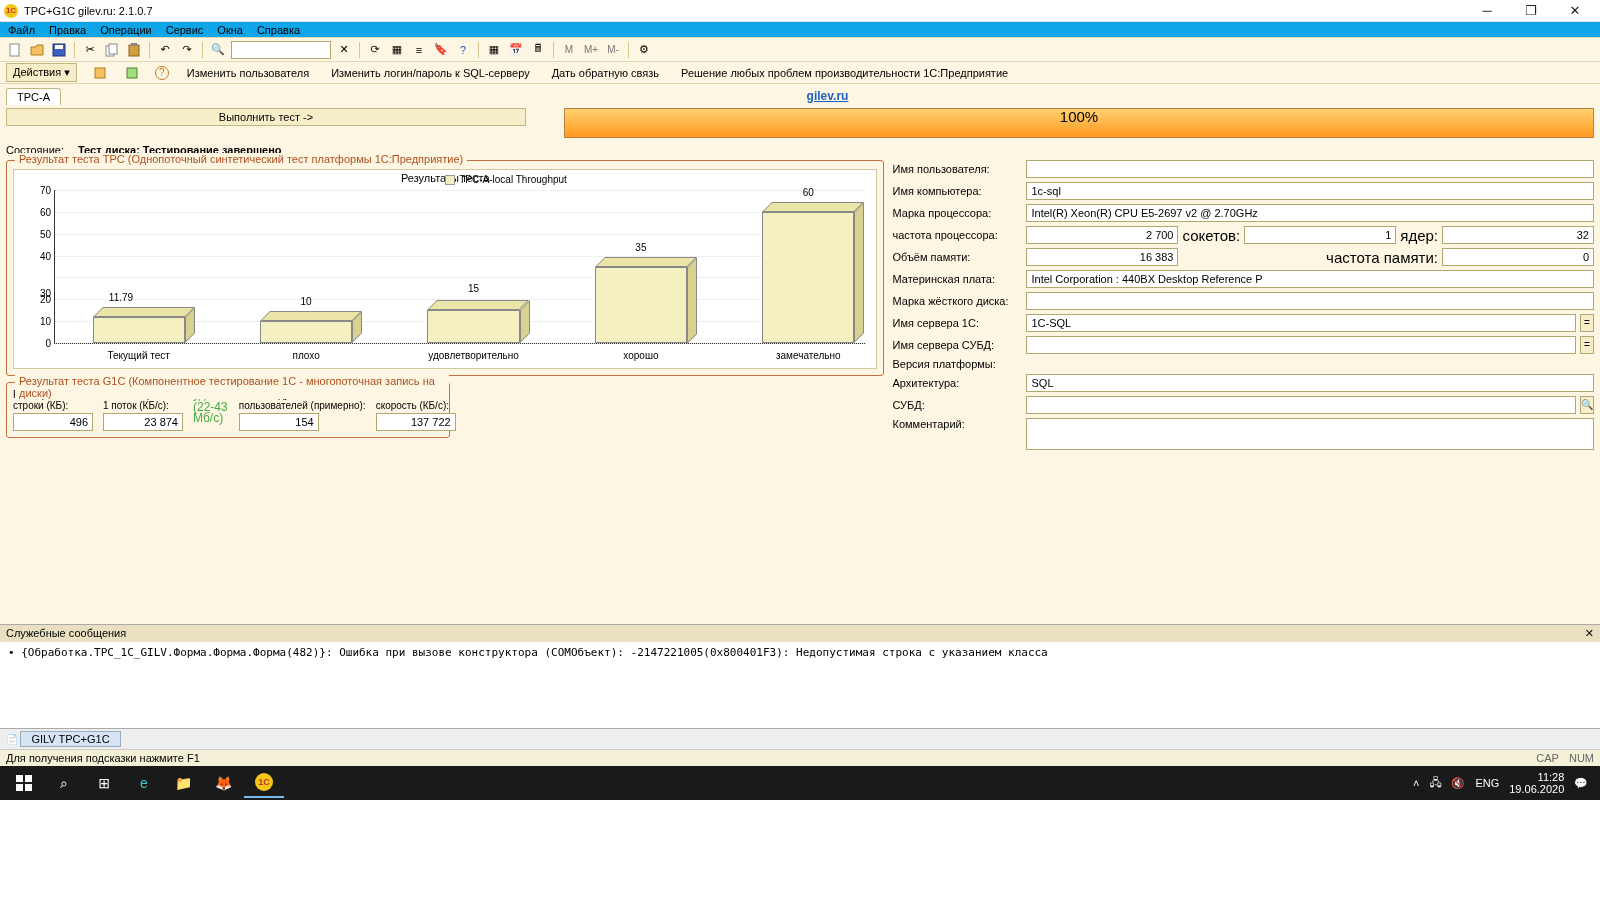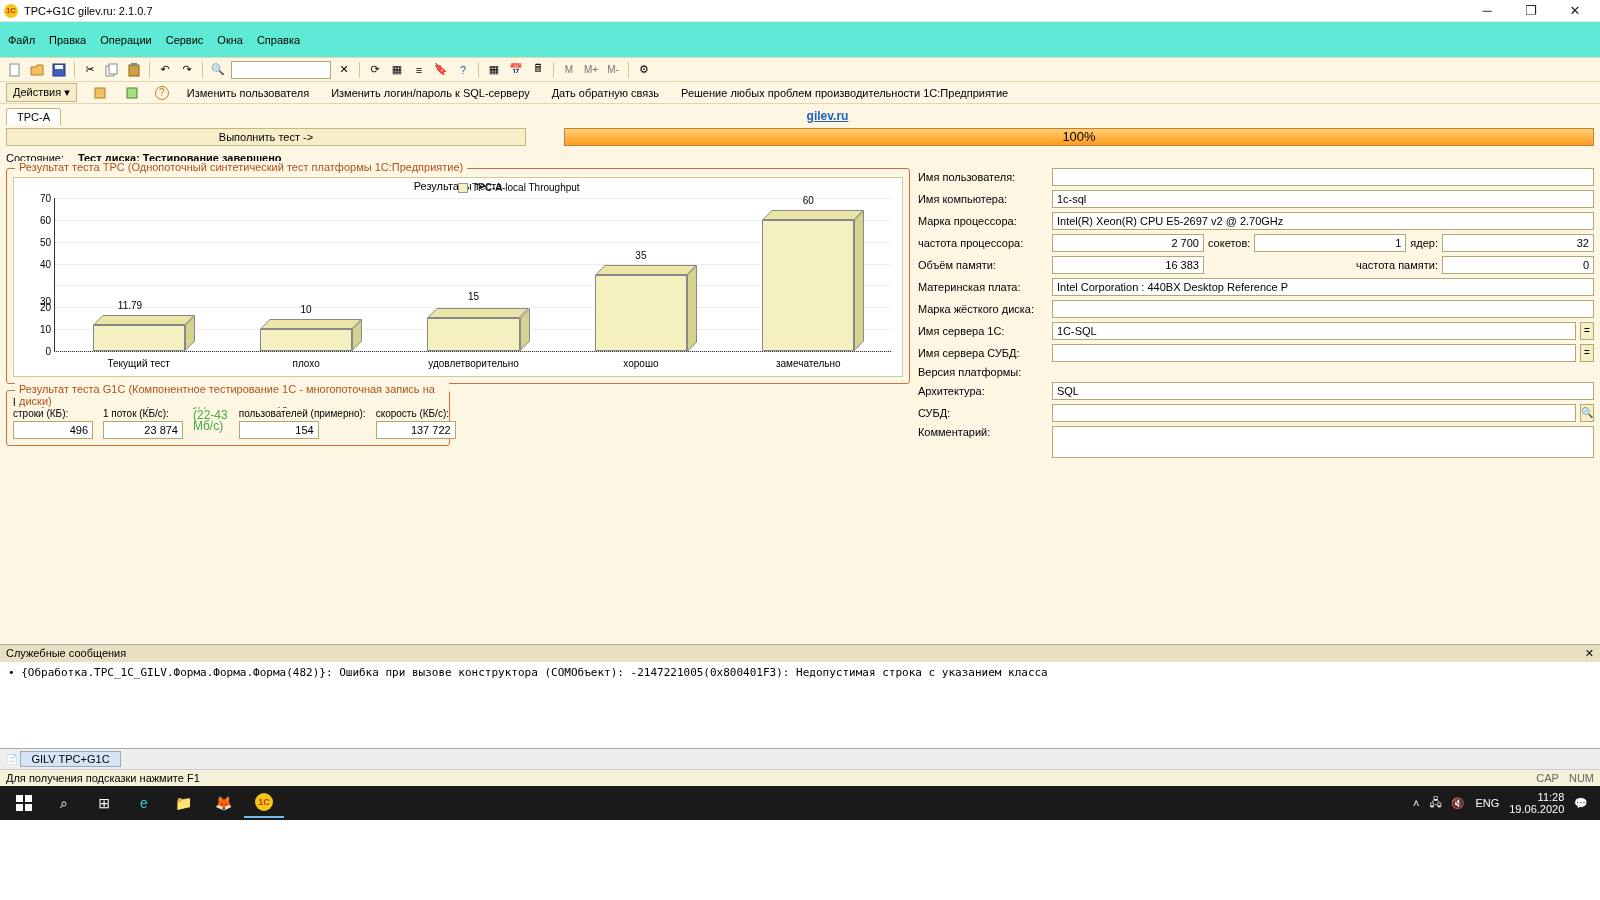--- a/index.html
+++ b/index.html
@@ -2,36 +2,36 @@
 <html><head>
 <meta charset="utf-8">
 <style>
 * { box-sizing: border-box; margin: 0; padding: 0; }
 body { font-family: "Segoe UI", Tahoma, Arial, sans-serif; font-size: 11px; background: #fff; overflow: hidden; width: 1600px; height: 900px; }
 .titlebar { height: 22px; display: flex; align-items: center; padding: 0 4px; background: #fff; border-bottom: 1px solid #e5e5e5; }
 .titlebar .app-icon { width: 14px; height: 14px; background: #f5c518; border-radius: 50%; margin-right: 6px; display: flex; align-items: center; justify-content: center; font-size: 8px; color: #c0392b; font-weight: bold; }
 .titlebar .title { flex: 1; color: #000; font-size: 11px; }
 .titlebar .win-btns { display: flex; gap: 18px; padding-right: 8px; }
 .titlebar .win-btn { width: 26px; height: 20px; display: flex; align-items: center; justify-content: center; font-size: 13px; color: #222; }
-.menubar { height: 36px; background: #5eead4; display: flex; align-items: center; padding: 0 8px; gap: 14px; border-bottom: 1px solid #e0d8b0; }
+.menubar { height: 16px; background: #0ea5e9; display: flex; align-items: center; padding: 0 8px; gap: 14px; border-bottom: 1px solid #e0d8b0; }
 .menubar .mitem { color: #000; cursor: default; }
 .toolbar1 { height: 24px; background: #fdf6e3; display: flex; align-items: center; padding: 0 6px; gap: 4px; border-bottom: 1px solid #e0d8b0; }
 .tb-btn { width: 18px; height: 18px; display: flex; align-items: center; justify-content: center; border: 1px solid transparent; }
 .tb-btn.search { width: 100px; height: 18px; background: #fff; border: 1px solid #b0a870; }
 .tb-sep { width: 1px; height: 16px; background: #d0c890; margin: 0 2px; }
 .toolbar2 { height: 22px; background: #fdf6e3; display: flex; align-items: center; padding: 0 6px; gap: 14px; border-bottom: 1px solid #e0d8b0; }
 .toolbar2 .act-btn { padding: 2px 6px; border: 1px solid #c0b880; background: #f5eec8; cursor: default; }
 .toolbar2 .link { color: #000; cursor: default; padding: 0 4px; }
 .content { background: #fdf6e3; height: 540px; position: relative; padding: 2px 6px; }
 .tab-row { display: flex; align-items: center; height: 20px; }
 .tab { background: #fff; border: 1px solid #c0b880; border-bottom: none; padding: 2px 10px; border-radius: 3px 3px 0 0; font-size: 11px; }
 .gilev-link { flex: 1; text-align: center; color: #2060c0; font-weight: bold; text-decoration: underline; font-size: 12px; }
 .row2 { display: flex; gap: 10px; margin-top: 2px; }
 .run-btn { flex: 0 0 520px; height: 18px; background: #f5eec8; border: 1px solid #c0b880; text-align: center; line-height: 16px; }
-.progress { flex: 1; height: 18px; background: linear-gradient(#ffd070, #ff9a20); border: 1px solid #c08040; text-align: center; line-height: 16px; color: #000; font-size: 13px; margin-left: 28px; }
+.progress { flex: 1; height: 30px; background: linear-gradient(#ffd070, #ff9a20); border: 1px solid #c08040; text-align: center; line-height: 16px; color: #000; font-size: 15px; margin-left: 28px; }
 .status-row { margin-top: 6px; display: flex; align-items: center; gap: 14px; }
 .status-row .lbl { color: #000; }
 .status-row .val { font-weight: bold; }
 .main-flex { display: flex; gap: 8px; margin-top: 4px; }
 .left-col { flex: 1; }
 .right-col { flex: 0 0 350px; }
 .group { border: 1px solid #c87040; border-radius: 3px; padding: 6px; margin-bottom: 6px; position: relative; background: #fdf6e3; }
 .group-title { position: absolute; top: -8px; left: 8px; background: #fdf6e3; padding: 0 4px; color: #b05020; font-size: 11px; }
 .chart-area { height: 200px; position: relative; background: #fff; border: 1px solid #d0c8a0; margin-top: 2px; }
 .chart-title { text-align: center; font-size: 11px; padding: 2px; }
@@ -47,21 +47,21 @@
 .xcat { position: absolute; bottom: -18px; font-size: 10px; transform: translateX(-50%); white-space: nowrap; }
 .g1c-row { display: flex; gap: 10px; align-items: flex-start; }
 .g1c-col { display: flex; flex-direction: column; gap: 2px; }
 .g1c-col .lbl { font-size: 10px; line-height: 11px; }
 .g1c-col input { width: 80px; height: 18px; text-align: right; border: 1px solid #b0a870; padding: 0 4px; background: #fff; font-size: 11px; }
 .rating { color: #4a4; font-size: 12px; line-height: 11px; }
 .field-row { display: flex; align-items: center; margin-bottom: 4px; gap: 4px; }
 .field-row .flbl { flex: 0 0 130px; font-size: 11px; }
 .field-row input { flex: 1; height: 18px; border: 1px solid #b0a870; padding: 0 4px; background: #fff; font-size: 11px; }
 .field-row .tiny { flex: 0 0 48px; text-align: right; }
-.field-row .mid-lbl { font-size: 11px; }
+.field-row .mid-lbl { font-size: 15px; }
 .field-row .eq-btn { width: 14px; height: 18px; border: 1px solid #b0a870; background: #f5eec8; text-align: center; line-height: 16px; font-size: 10px; }
 .service-panel { border-top: 1px solid #aaa; background: #fff; }
 .service-hdr { background: #e8e0c0; padding: 2px 6px; font-size: 11px; display: flex; }
 .service-hdr .sp { flex: 1; }
 .service-body { font-family: Consolas, monospace; font-size: 11px; padding: 4px 8px; height: 86px; overflow: auto; }
 .bottom-tabs { background: #eee; border-top: 1px solid #aaa; padding: 2px 6px; }
 .bottom-tab { display: inline-block; background: #d6e4f5; border: 1px solid #9ab; padding: 1px 10px; font-size: 11px; }
 .statusbar { background: #f5f0d8; border-top: 1px solid #ccc; padding: 2px 6px; font-size: 11px; display: flex; }
 .statusbar .sp { flex: 1; }
 .statusbar .ind { margin-left: 10px; color: #666; }
@@ -210,21 +210,21 @@
               <div style="position: absolute; left: 0px; right: 0px; top: 43.7143px; border-top: 1px dotted rgb(221, 221, 221);"></div>
               <div class="ytick" style="top: 21.8571px;">60</div>
               <div style="position: absolute; left: 0px; right: 0px; top: 21.8571px; border-top: 1px dotted rgb(221, 221, 221);"></div>
               <div class="ytick" style="top: 0px;">70</div>
               <div style="position: absolute; left: 0px; right: 0px; top: 0px; border-top: 1px dotted rgb(221, 221, 221);"></div>
               <div class="bar3d" style="left: 37.665px; width: 92.07px; height: 25.7696px;">
                 <div class="face" style="left: 0px; bottom: 0px; width: 92.07px; height: 25.7696px;"></div>
                 <div class="top" style="left: 0px; bottom: 25.7696px; width: 92.07px; height: 10px;"></div>
                 <div class="side" style="left: 92.07px; bottom: 0px; width: 10px; height: 25.7696px; top: auto;"></div>
               </div>
-              <div class="bar-label" style="left: 75px; bottom: 39.7696px;">11.79</div>
+              <div class="bar-label" style="left: 66px; bottom: 39.7696px;">11.79</div>
               <div class="xcat" style="left: 83.7px;">Текущий тест</div>
               <div class="bar3d" style="left: 205.065px; width: 92.07px; height: 21.8571px;">
                 <div class="face" style="left: 0px; bottom: 0px; width: 92.07px; height: 21.8571px;"></div>
                 <div class="top" style="left: 0px; bottom: 21.8571px; width: 92.07px; height: 10px;"></div>
                 <div class="side" style="left: 92.07px; bottom: 0px; width: 10px; height: 21.8571px; top: auto;"></div>
               </div>
               <div class="bar-label" style="left: 251.1px; bottom: 35.8571px;">10</div>
               <div class="xcat" style="left: 251.1px;">плохо</div>
               <div class="bar3d" style="left: 372.465px; width: 92.07px; height: 32.7857px;">
                 <div class="face" style="left: 0px; bottom: 0px; width: 92.07px; height: 32.7857px;"></div>

